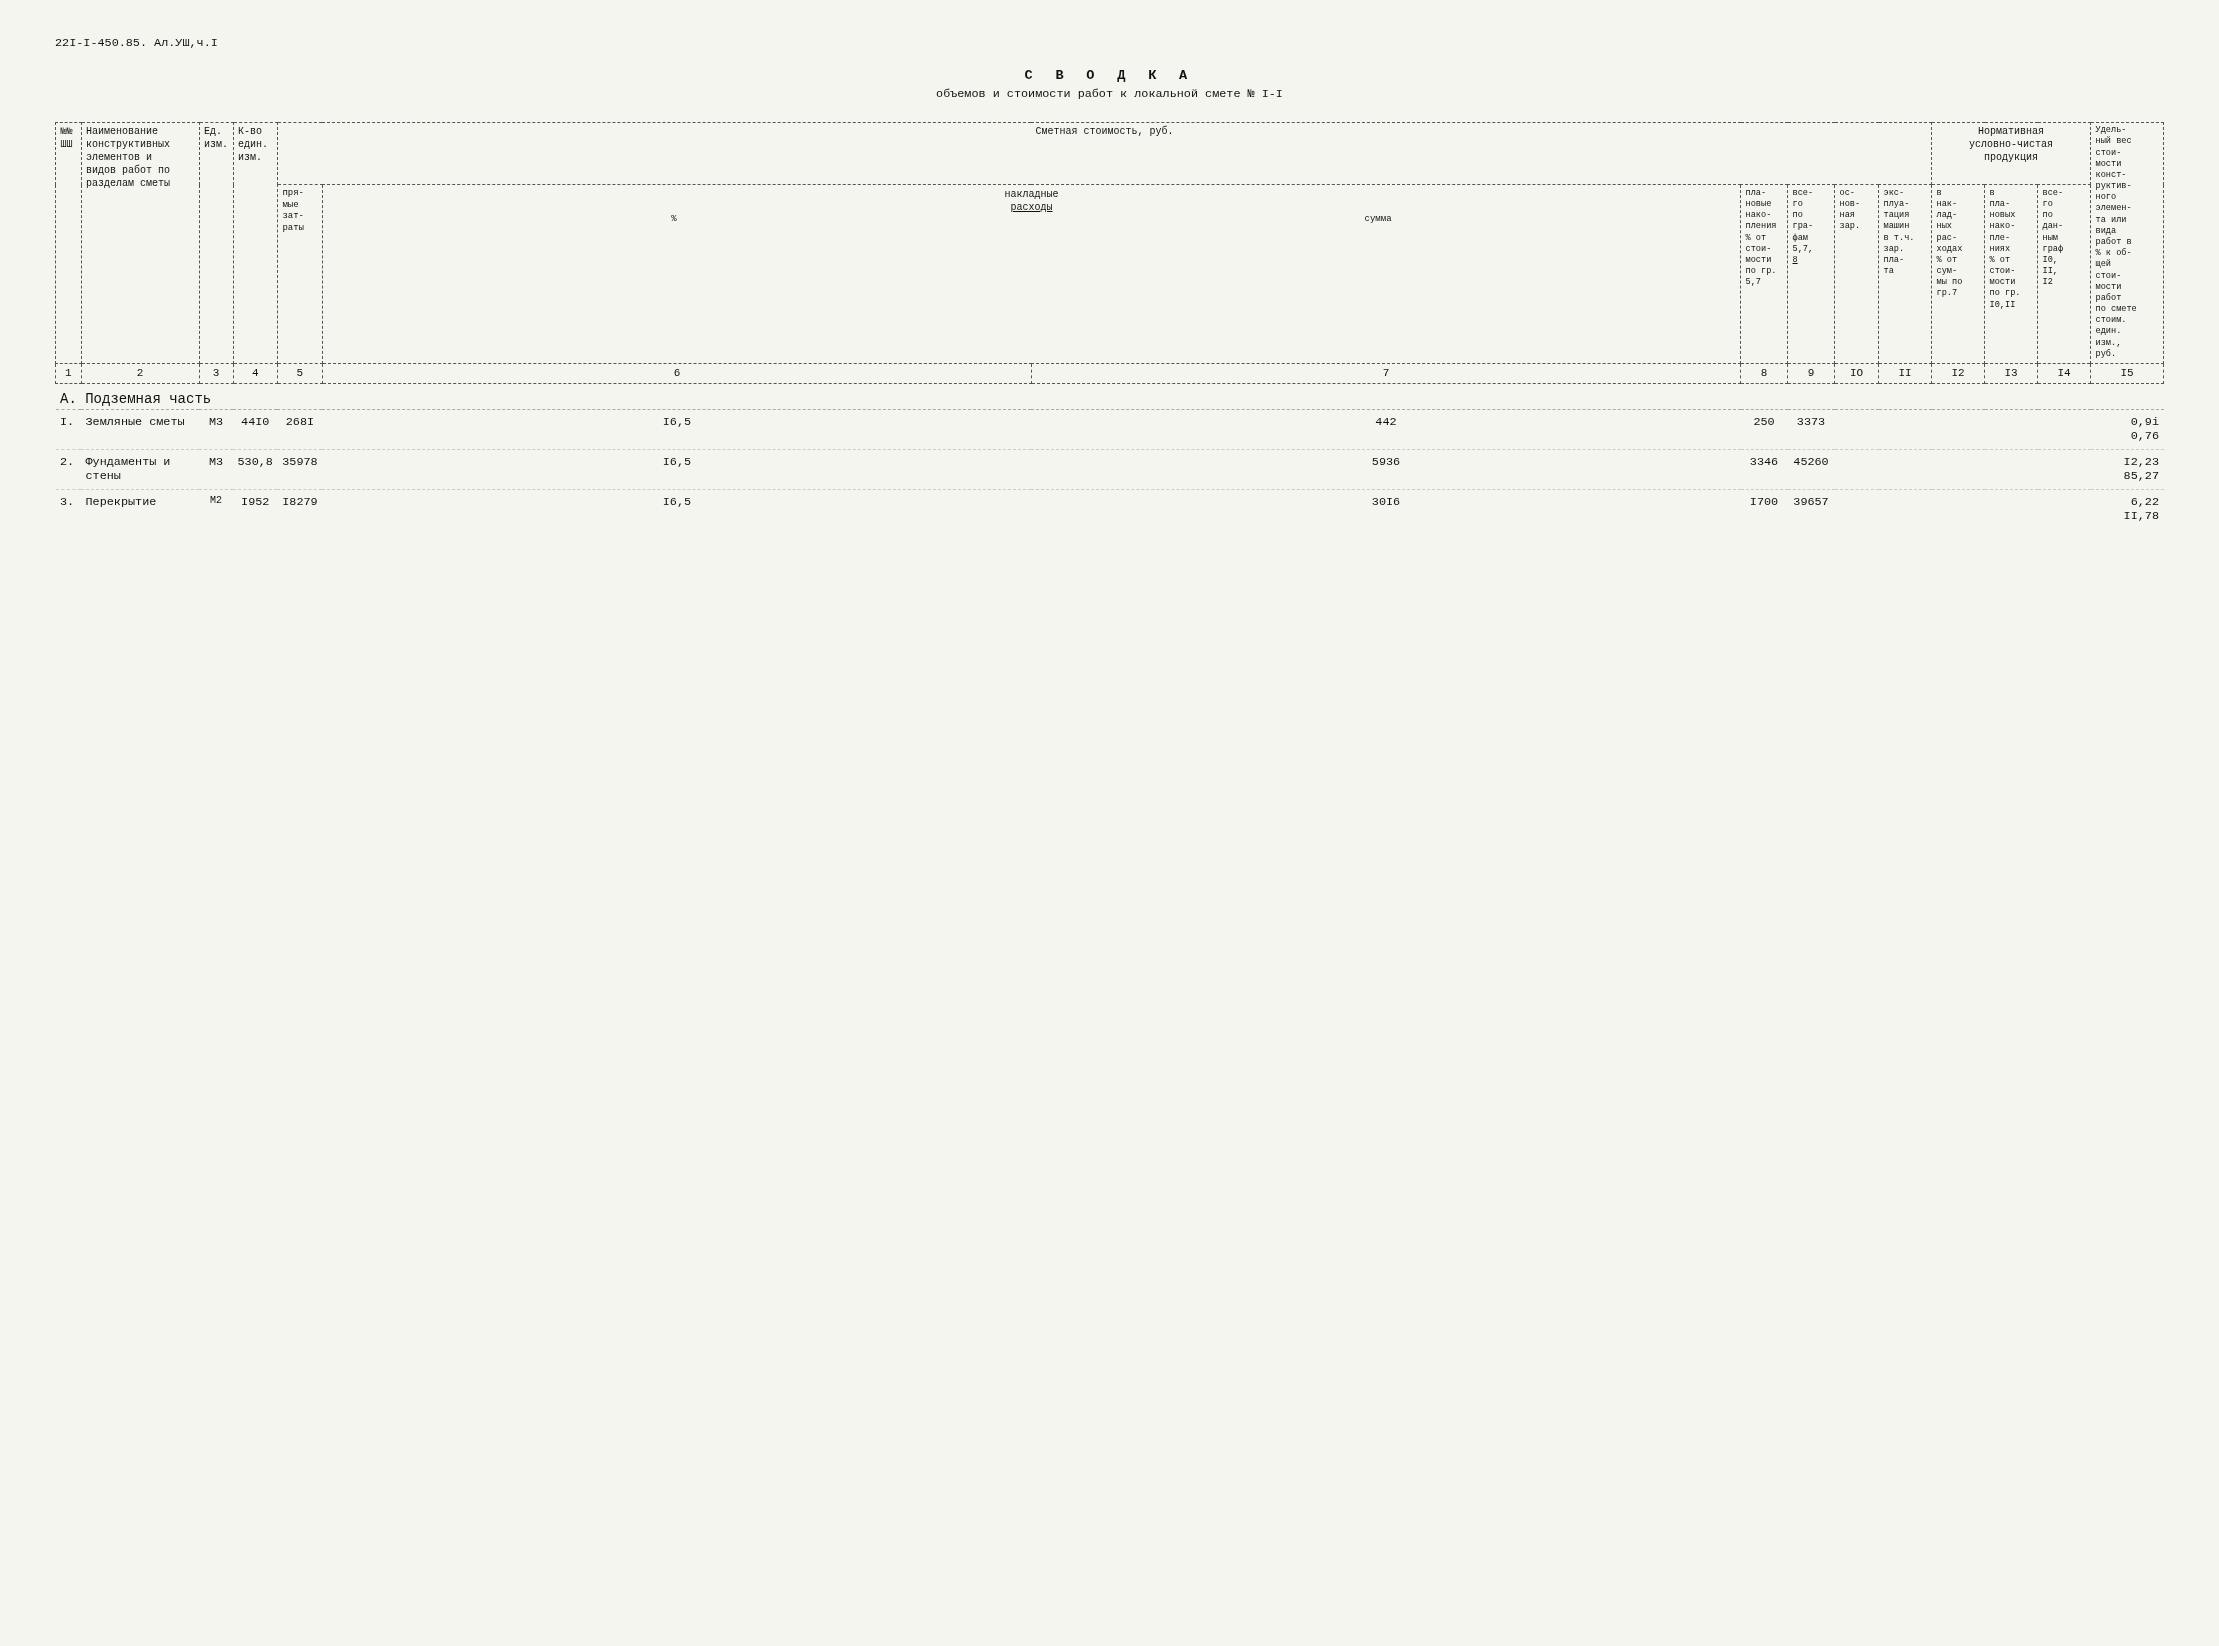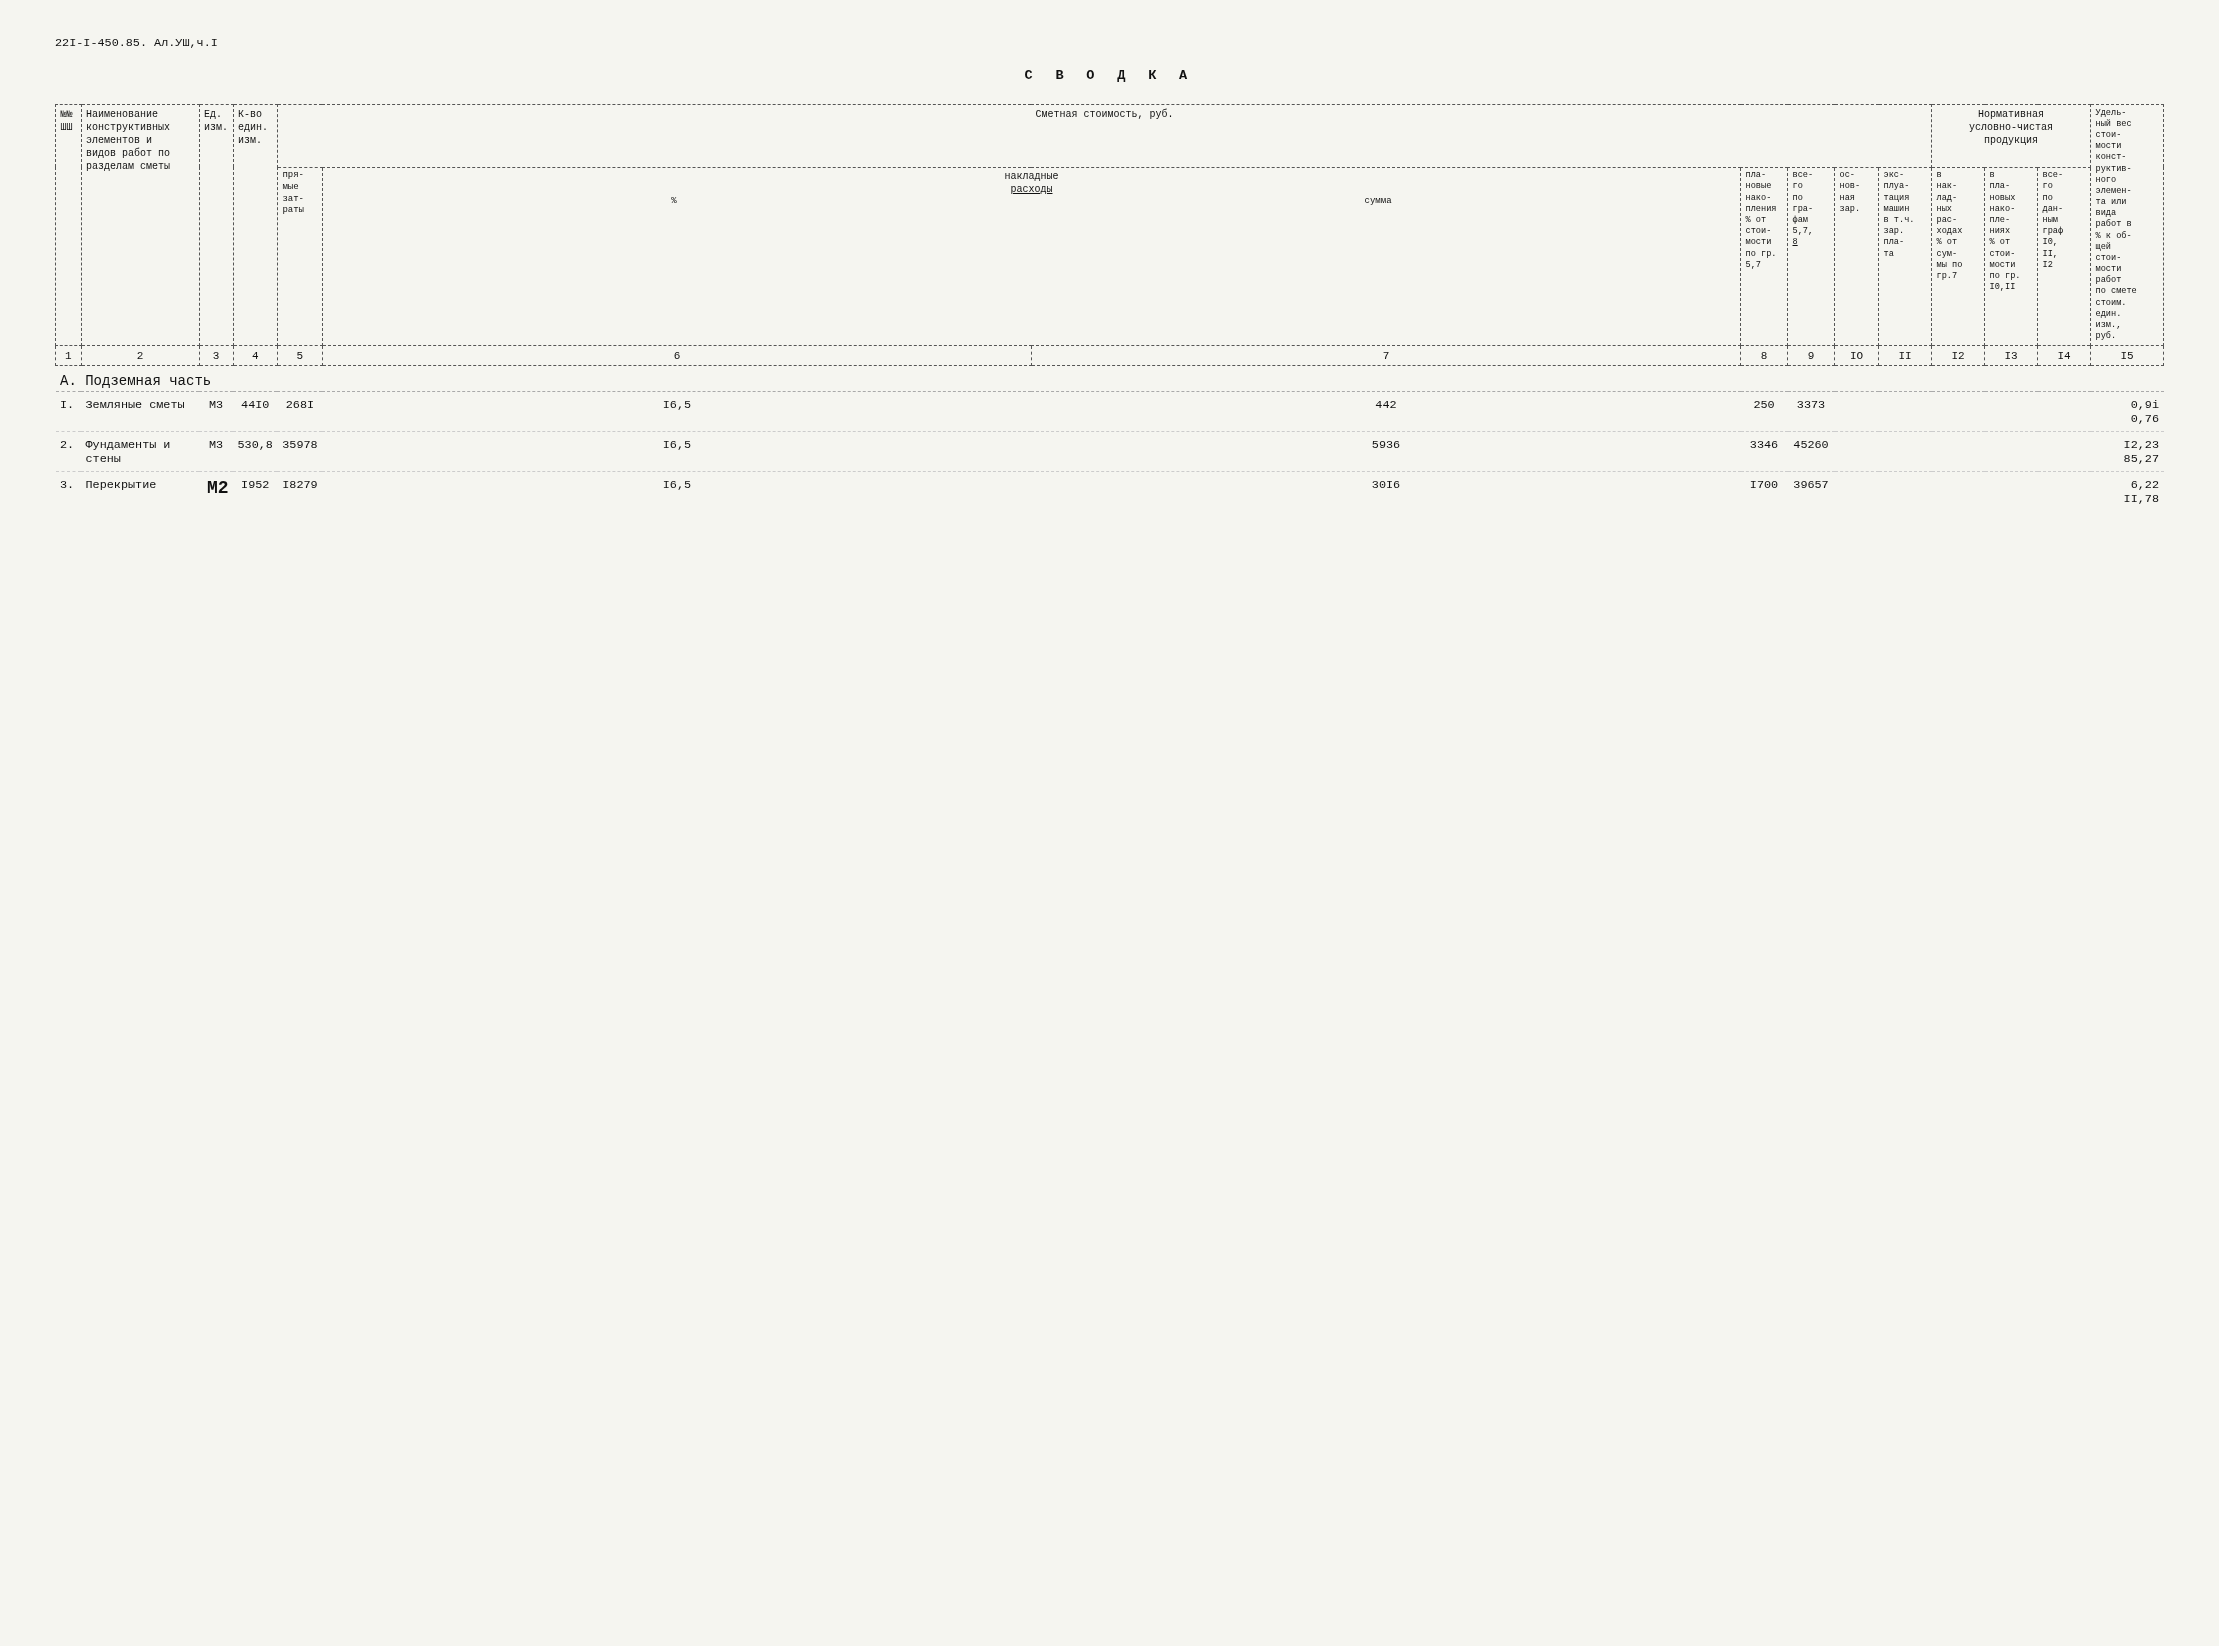--- a/index.html
+++ b/index.html
@@ -84,20 +84,21 @@
 </head>
 <body>
 
 <div class="doc-header">
   <div class="doc-id">22I-I-450.85. Ал.УШ,ч.I</div>
   <div style="width:164px;"></div>
 </div>
 
 <div class="doc-title-block">
   <div class="doc-title">С В О Д К А</div>
+  <div class="doc-subtitle">объемов и стоимости работ к локальной смете  № I-I</div>
 </div>
 
 <div class="table-wrapper">
   <table class="main-table">
 
     <thead>
 
       <tr class="header-row">
         <td rowspan="2" class="col-header-cell dashed-border" style="width:25.5px;">№№<br>ШШ</td>
         <td rowspan="2" class="col-header-cell dashed-border" style="width:118px;">Наименование<br>конструктивных<br>элементов и<br>видов работ по<br>разделам сметы</td>
@@ -179,21 +180,21 @@
         <td style="border:none;border-top:0.9px dashed #ccc;padding:5.5px 4.5px;"></td>
         <td style="border:none;border-top:0.9px dashed #ccc;padding:5.5px 4.5px;"></td>
         <td style="border:none;border-top:0.9px dashed #ccc;padding:5.5px 4.5px;"></td>
         <td style="border:none;border-top:0.9px dashed #ccc;padding:5.5px 4.5px;"></td>
         <td style="border:none;border-top:0.9px dashed #ccc;padding:5.5px 4.5px;font-size:11.8px;text-align:right;">I2,23<br>85,27</td>
       </tr>
 
       <tr>
         <td style="border:none;border-top:0.9px dashed #ccc;padding:5.5px 4.5px;font-size:11.8px;">3.</td>
         <td style="border:none;border-top:0.9px dashed #ccc;padding:5.5px 4.5px;font-size:11.8px;">Перекрытие</td>
-        <td style="border:none;border-top:0.9px dashed #ccc;padding:5.5px 4.5px;font-size:18px;text-align:right;font-weight:bold;">М2</td>
+        <td style="border:none;border-top:0.9px dashed #ccc;padding:5.5px 4.5px;font-size:10px;text-align:center;">М2</td>
         <td style="border:none;border-top:0.9px dashed #ccc;padding:5.5px 4.5px;font-size:11.8px;text-align:center;">I952</td>
         <td style="border:none;border-top:0.9px dashed #ccc;padding:5.5px 4.5px;font-size:11.8px;text-align:center;">I8279</td>
         <td style="border:none;border-top:0.9px dashed #ccc;padding:5.5px 4.5px;font-size:11.8px;text-align:center;">I6,5</td>
         <td style="border:none;border-top:0.9px dashed #ccc;padding:5.5px 4.5px;font-size:11.8px;text-align:center;">30I6</td>
         <td style="border:none;border-top:0.9px dashed #ccc;padding:5.5px 4.5px;font-size:11.8px;text-align:center;">I700</td>
         <td style="border:none;border-top:0.9px dashed #ccc;padding:5.5px 4.5px;font-size:11.8px;text-align:center;">39657</td>
         <td style="border:none;border-top:0.9px dashed #ccc;padding:5.5px 4.5px;"></td>
         <td style="border:none;border-top:0.9px dashed #ccc;padding:5.5px 4.5px;"></td>
         <td style="border:none;border-top:0.9px dashed #ccc;padding:5.5px 4.5px;"></td>
         <td style="border:none;border-top:0.9px dashed #ccc;padding:5.5px 4.5px;"></td>

